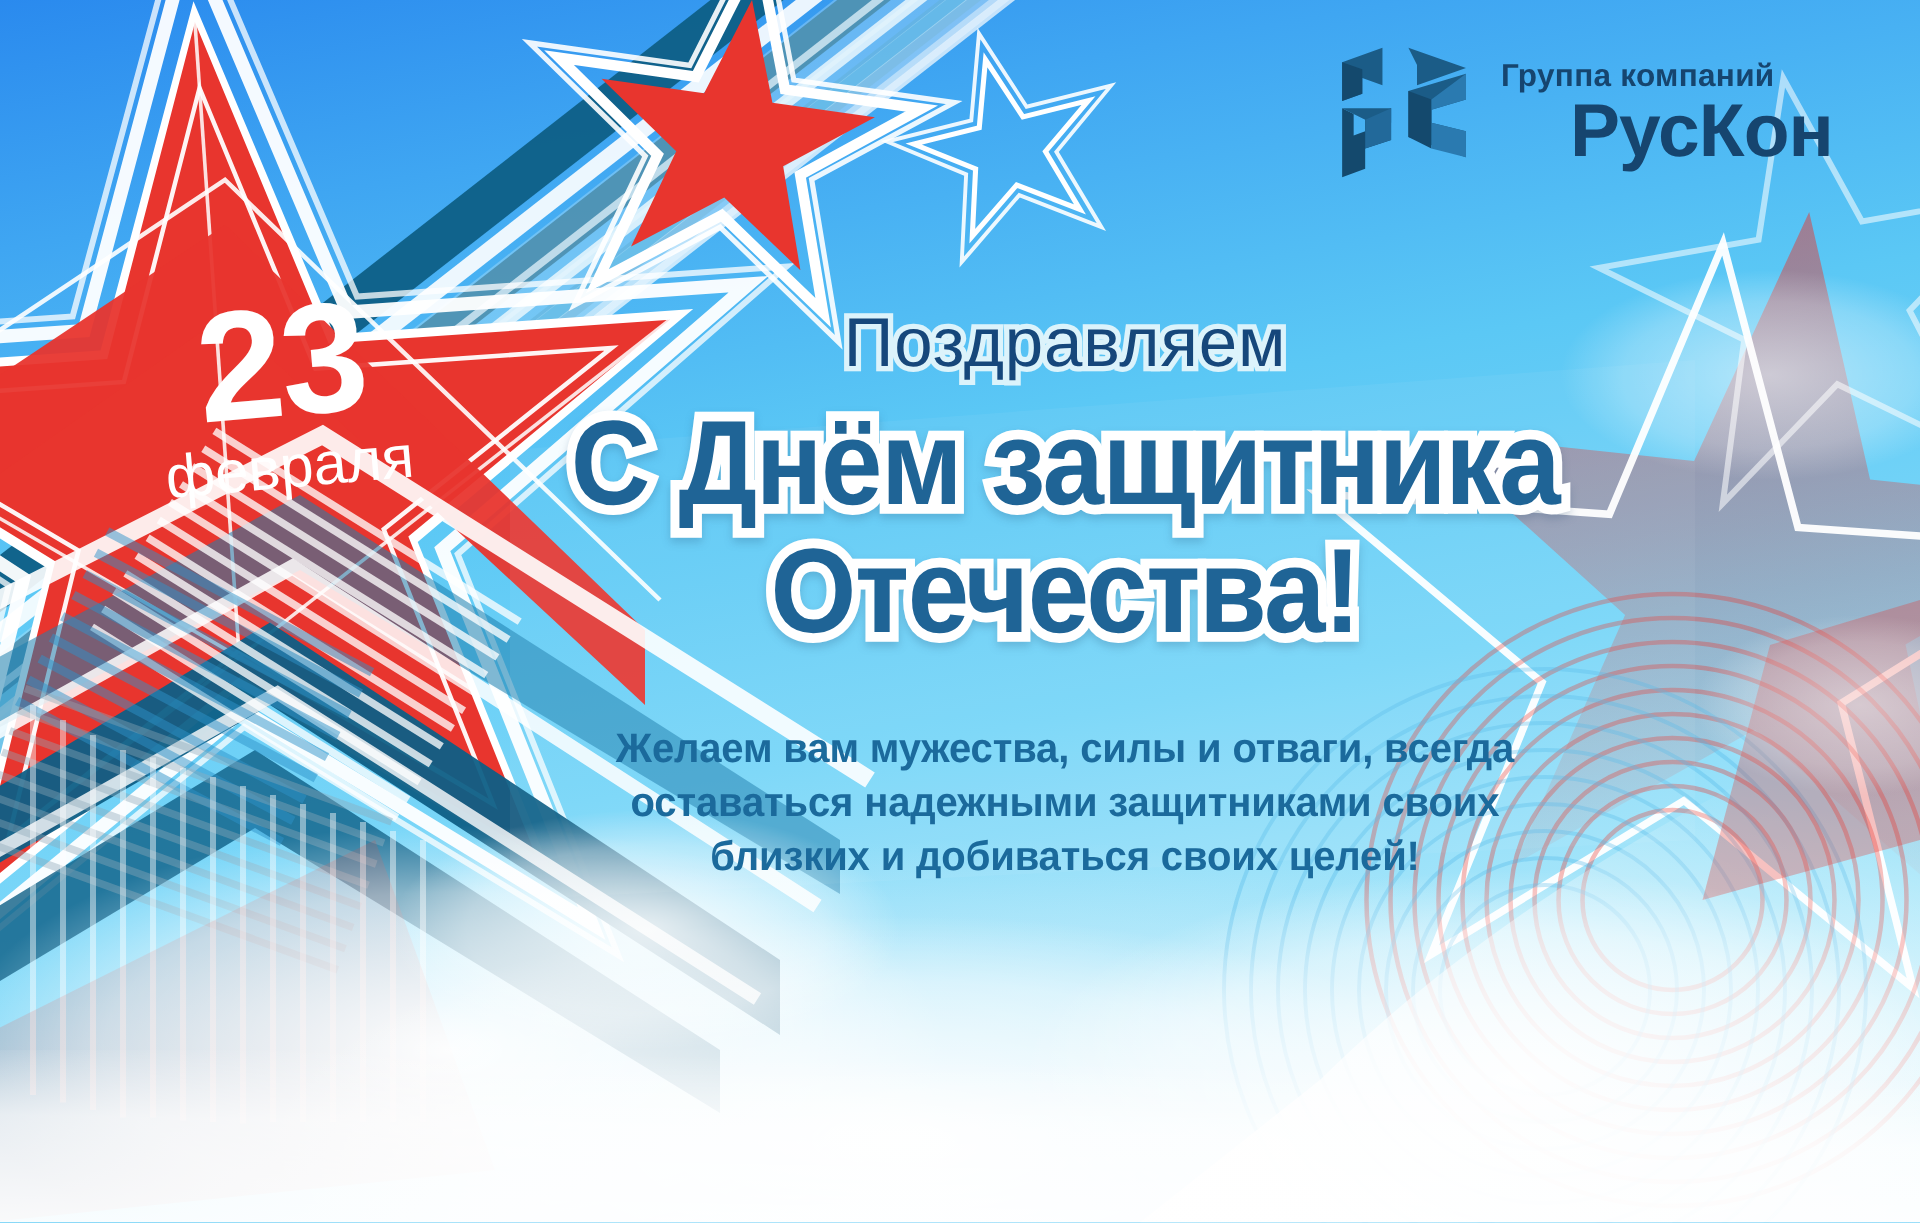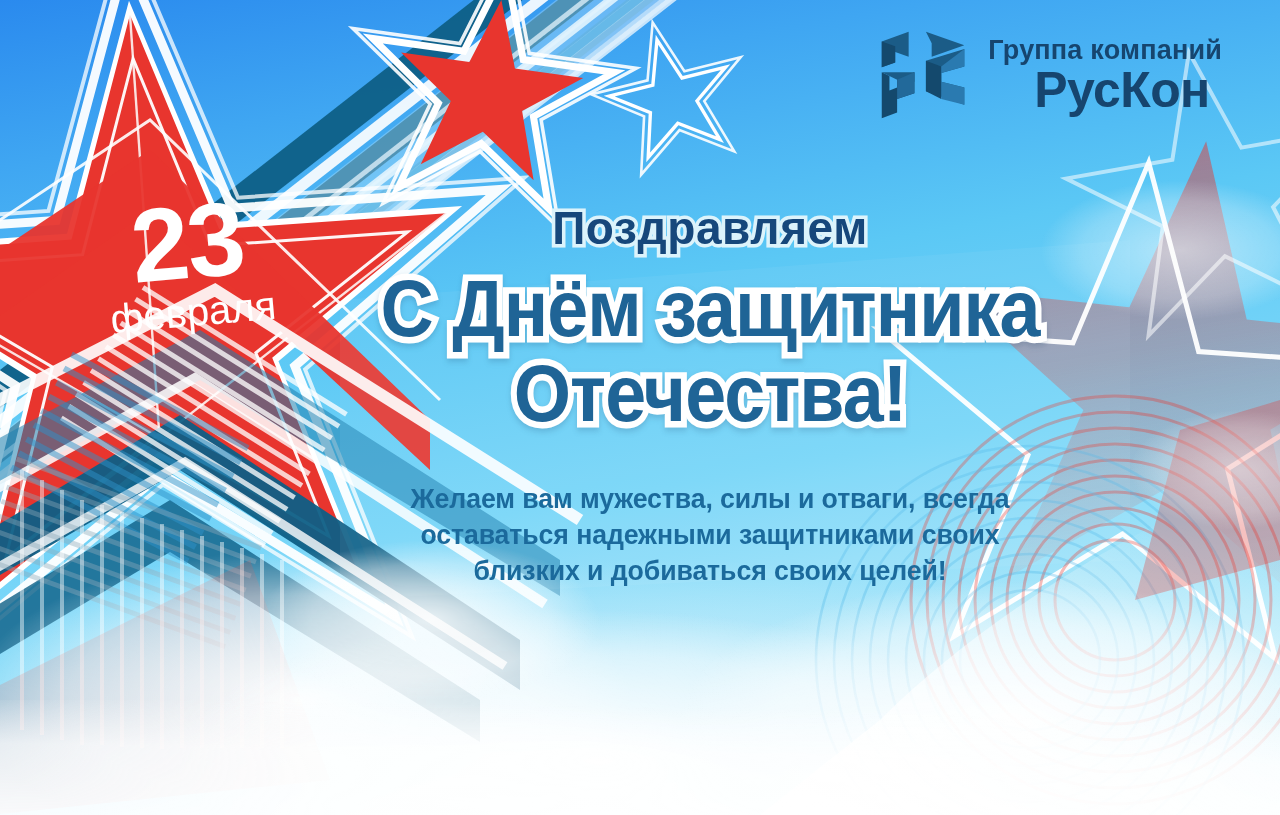--- a/index.html
+++ b/index.html
@@ -14,21 +14,21 @@
     background:
       radial-gradient(130% 95% at 50% 118%, #ffffff 0%, #e9f9fe 16%, #cfeffb 30%, rgba(207,239,251,0) 52%),
       linear-gradient(170deg,#2A8AEE 0%, #3FA6F2 16%, #5BC8F5 38%, #79D6F8 58%, #AEE8FA 78%, #D7F4FC 92%, #EAFAFE 100%);
   }
   .layer{position:absolute;top:0;left:0;width:1280px;height:815px;pointer-events:none;}
 
   
   .copy{position:absolute;left:330px;top:205px;width:760px;text-align:center;z-index:40;}
 
   .kicker{
-    font-size:46px;font-weight:bold;letter-spacing:.6px;
+    font-size:46px;font-weight:normal;letter-spacing:.6px;
     color:#16477B;
     -webkit-text-stroke:7px #DCF3FB;
     paint-order:stroke fill;
     margin:0 0 18px 0;line-height:1;
   }
   .headline{
     font-size:80px;font-weight:bold;line-height:.99;
     color:#1F6496;
     -webkit-text-stroke:13px #FFFFFF;
     paint-order:stroke fill;
@@ -42,21 +42,21 @@
     margin:48px 0 0 0;
     font-size:27.5px;font-weight:bold;line-height:1.30;
     color:#1B6A9C;
     letter-spacing:-.1px;
     transform:scaleX(.97);
   }
 
   
   .logo{position:absolute;right:58px;top:28px;display:flex;align-items:center;gap:16px;z-index:60;}
   .logo-text{display:flex;flex-direction:column;align-items:flex-start;line-height:1;}
-  .logo-sub{font-size:27px;font-weight:bold;color:#16456F;letter-spacing:.2px;margin-bottom:3px;}
+  .logo-sub{font-size:21px;font-weight:bold;color:#16456F;letter-spacing:.2px;margin-bottom:3px;}
   .logo-name{font-size:50px;font-weight:bold;color:#16456F;letter-spacing:-.6px;line-height:.95;margin-left:46px;}
 
   
   .datewrap{
     position:absolute;left:74px;top:196px;width:230px;z-index:45;
     text-align:center;transform:rotate(-5deg);
   }
   .date-num{
     font-size:104px;font-weight:bold;color:#ffffff;line-height:.9;
     letter-spacing:-2px;display:block;

